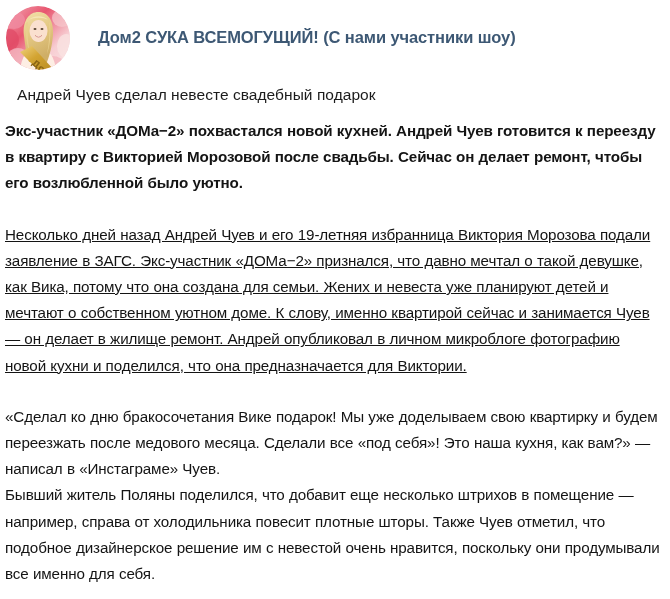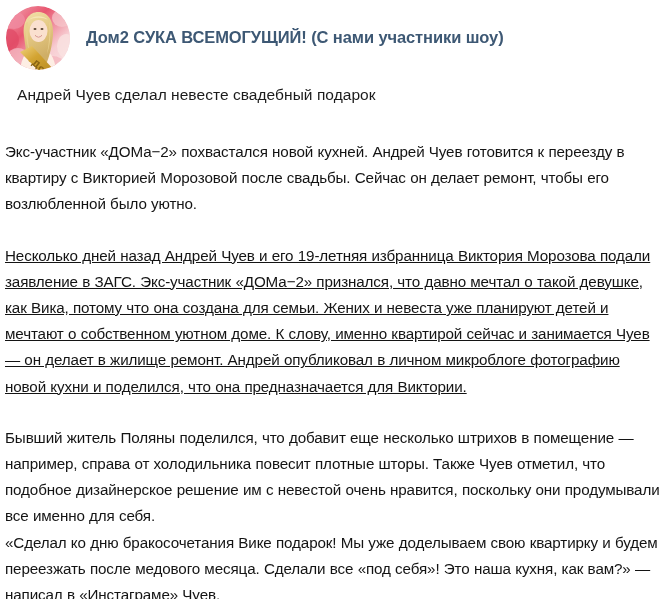--- a/index.html
+++ b/index.html
@@ -39,21 +39,21 @@
     height: 64px;
     min-width: 64px;
     border-radius: 50%;
     overflow: hidden;
     flex: 0 0 auto;
     background: #f6d9dd;
   }
   .avatar svg { display: block; width: 64px; height: 64px; }
 
   .post-title {
-    margin-left: 16px;
+    margin-left: 28px;
     font-family: "Liberation Sans", "DejaVu Sans", sans-serif;
     font-size: 16.5px;
     font-weight: bold;
     color: #3d5874;
     letter-spacing: -0.1px;
     line-height: 1.2;
     white-space: nowrap;
   }
 
   
@@ -75,21 +75,21 @@
   .para {
     font-family: "Liberation Sans", "DejaVu Sans", sans-serif;
     font-size: 15.2px;
     color: #141414;
     line-height: 26.2px;
     margin: 0;
     letter-spacing: -0.12px;
     word-spacing: 0.2px;
   }
 
-  .para.first { margin-top: 34px; }
+  .para.first { margin-top: 13px; font-weight: bold; }
   .para.gap   { margin-top: 25px; text-decoration: underline; }
 
   .quote-block { margin-top: 25px; }
 </style>
 </head>
 <body>
 
 <div class="page">
 
   <div class="post-header">
@@ -155,19 +155,19 @@
 
   <div class="article">
 
     <div class="article-heading">Андрей Чуев сделал невесте свадебный подарок</div>
 
     <p class="para first">Экс-участник «ДОМа−2» похвастался новой кухней. Андрей Чуев готовится к переезду в квартиру с Викторией Морозовой после свадьбы. Сейчас он делает ремонт, чтобы его возлюбленной было уютно.</p>
 
     <p class="para gap">Несколько дней назад Андрей Чуев и его 19-летняя избранница Виктория Морозова подали заявление в ЗАГС. Экс-участник «ДОМа−2» признался, что давно мечтал о такой девушке, как Вика, потому что она создана для семьи. Жених и невеста уже планируют детей и мечтают о собственном уютном доме. К слову, именно квартирой сейчас и занимается Чуев — он делает в жилище ремонт. Андрей опубликовал в личном микроблоге фотографию новой кухни и поделился, что она предназначается для Виктории.</p>
 
     <div class="quote-block">
+      <p class="para">«Сделал ко дню бракосочетания Вике подарок! Мы уже доделываем свою квартирку и будем переезжать после медового месяца. Сделали все «под себя»! Это наша кухня, как вам?» — написал в «Инстаграме» Чуев.</p>
+
       <p class="para">Бывший житель Поляны поделился, что добавит еще несколько штрихов в помещение — например, справа от холодильника повесит плотные шторы. Также Чуев отметил, что подобное дизайнерское решение им с невестой очень нравится, поскольку они продумывали все именно для себя.</p>
-
-      <p class="para">«Сделал ко дню бракосочетания Вике подарок! Мы уже доделываем свою квартирку и будем переезжать после медового месяца. Сделали все «под себя»! Это наша кухня, как вам?» — написал в «Инстаграме» Чуев.</p>
     </div>
 
   </div>
 </div>
 
 </body></html>

